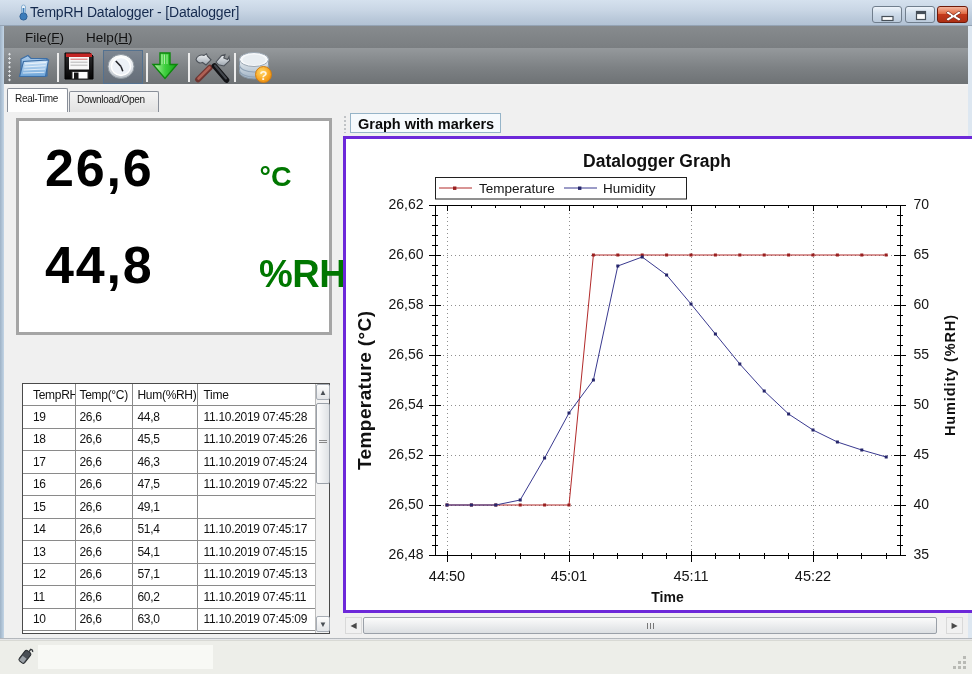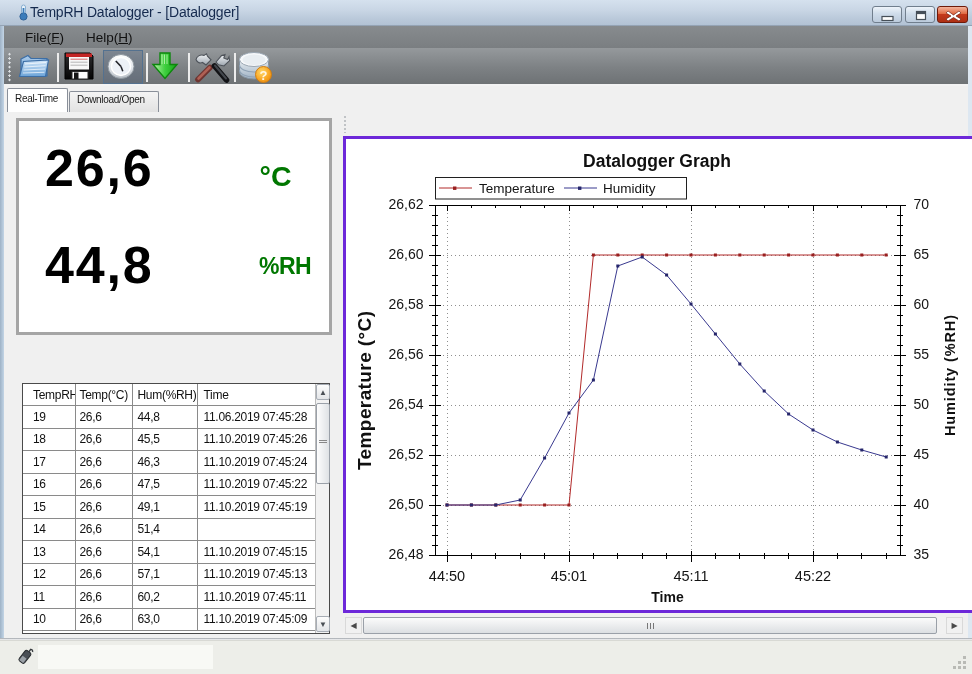--- a/index.html
+++ b/index.html
@@ -157,33 +157,33 @@
 </svg></div>
  <div class="abs" id="client"></div>
  <div class="abs" id="leftborder"></div>
  <div class="abs" id="rightborder"></div>
  <div class="abs tab" id="tab2">Download/Open</div>
  <div class="abs tab" id="tab1">Real-Time</div>
  <div class="abs" id="bigbox"></div>
  <div class="abs bignum" style="left:45px;top:142px;font-size:52px;letter-spacing:1.8px">26,6</div>
  <div class="abs bigunit" style="left:259.5px;top:161.5px;font-size:28.5px">°C</div>
  <div class="abs bignum" style="left:45px;top:239px;font-size:52px;letter-spacing:1.8px">44,8</div>
- <div class="abs bigunit" style="left:259px;top:255px;font-size:23px;letter-spacing:-0.5px">%RH</div>
+ <div class="abs bigunit" style="left:259px;top:255px;font-size:38px;letter-spacing:-0.5px">%RH</div>
  <div class="abs" id="tablewrap">
       <div class="trow thead">
         <div class="c1">TempRH</div>
         <div class="c2">Temp(°C)</div>
         <div class="c3">Hum(%RH)</div>
         <div class="c4">Time</div>
       </div>
       <div class="trow">
         <div class="c1">19</div>
         <div class="c2">26,6</div>
         <div class="c3">44,8</div>
-        <div class="c4">11.06.2019 07:45:28</div>
+        <div class="c4">11.10.2019 07:45:28</div>
       </div>
       <div class="trow">
         <div class="c1">18</div>
         <div class="c2">26,6</div>
         <div class="c3">45,5</div>
         <div class="c4">11.10.2019 07:45:26</div>
       </div>
       <div class="trow">
         <div class="c1">17</div>
         <div class="c2">26,6</div>
@@ -193,26 +193,26 @@
       <div class="trow">
         <div class="c1">16</div>
         <div class="c2">26,6</div>
         <div class="c3">47,5</div>
         <div class="c4">11.10.2019 07:45:22</div>
       </div>
       <div class="trow">
         <div class="c1">15</div>
         <div class="c2">26,6</div>
         <div class="c3">49,1</div>
-        <div class="c4">11.10.2019 07:45:19</div>
       </div>
       <div class="trow">
         <div class="c1">14</div>
         <div class="c2">26,6</div>
         <div class="c3">51,4</div>
+        <div class="c4">11.10.2019 07:45:17</div>
       </div>
       <div class="trow">
         <div class="c1">13</div>
         <div class="c2">26,6</div>
         <div class="c3">54,1</div>
         <div class="c4">11.10.2019 07:45:15</div>
       </div>
       <div class="trow">
         <div class="c1">12</div>
         <div class="c2">26,6</div>
@@ -233,20 +233,21 @@
       </div>
    <div id="vsb">
      <div class="sbtn" style="left:0;top:0">▲</div>
      <div id="vthumb">
           <div style="margin:36px auto 0;width:8px;border-top:1px solid #888;border-bottom:1px solid #888;height:3px"></div>
         </div>
      <div class="sbtn" style="left:0;top:232px">▼</div>
    </div>
  </div>
  <div class="abs" style="left:344px;top:115px;width:2px;height:18px;background-image:radial-gradient(circle,#c0c3c6 1px,transparent 1.2px);background-size:2px 4px"></div>
+ <div class="abs" id="gwm">Graph with markers</div>
  <div class="abs" id="chartpanel">
       <svg width="622" height="477" viewBox="0 0 622 477" style="position:absolute;left:0;top:0;font-family:'Liberation Sans',sans-serif">
         <text x="311" y="28" font-size="17.5" font-weight="bold" fill="#101010" text-anchor="middle">Datalogger Graph</text>
         <line x1="89" y1="116" x2="554" y2="116" stroke="#8f8f8f" stroke-width="1" stroke-dasharray="1 3" shape-rendering="crispEdges"></line>
         <line x1="89" y1="166" x2="554" y2="166" stroke="#8f8f8f" stroke-width="1" stroke-dasharray="1 3" shape-rendering="crispEdges"></line>
         <line x1="89" y1="216" x2="554" y2="216" stroke="#8f8f8f" stroke-width="1" stroke-dasharray="1 3" shape-rendering="crispEdges"></line>
         <line x1="89" y1="266" x2="554" y2="266" stroke="#8f8f8f" stroke-width="1" stroke-dasharray="1 3" shape-rendering="crispEdges"></line>
         <line x1="89" y1="316" x2="554" y2="316" stroke="#8f8f8f" stroke-width="1" stroke-dasharray="1 3" shape-rendering="crispEdges"></line>
         <line x1="89" y1="366" x2="554" y2="366" stroke="#8f8f8f" stroke-width="1" stroke-dasharray="1 3" shape-rendering="crispEdges"></line>
         <line x1="101" y1="66" x2="101" y2="416" stroke="#8f8f8f" stroke-width="1" stroke-dasharray="1 3" shape-rendering="crispEdges"></line>

